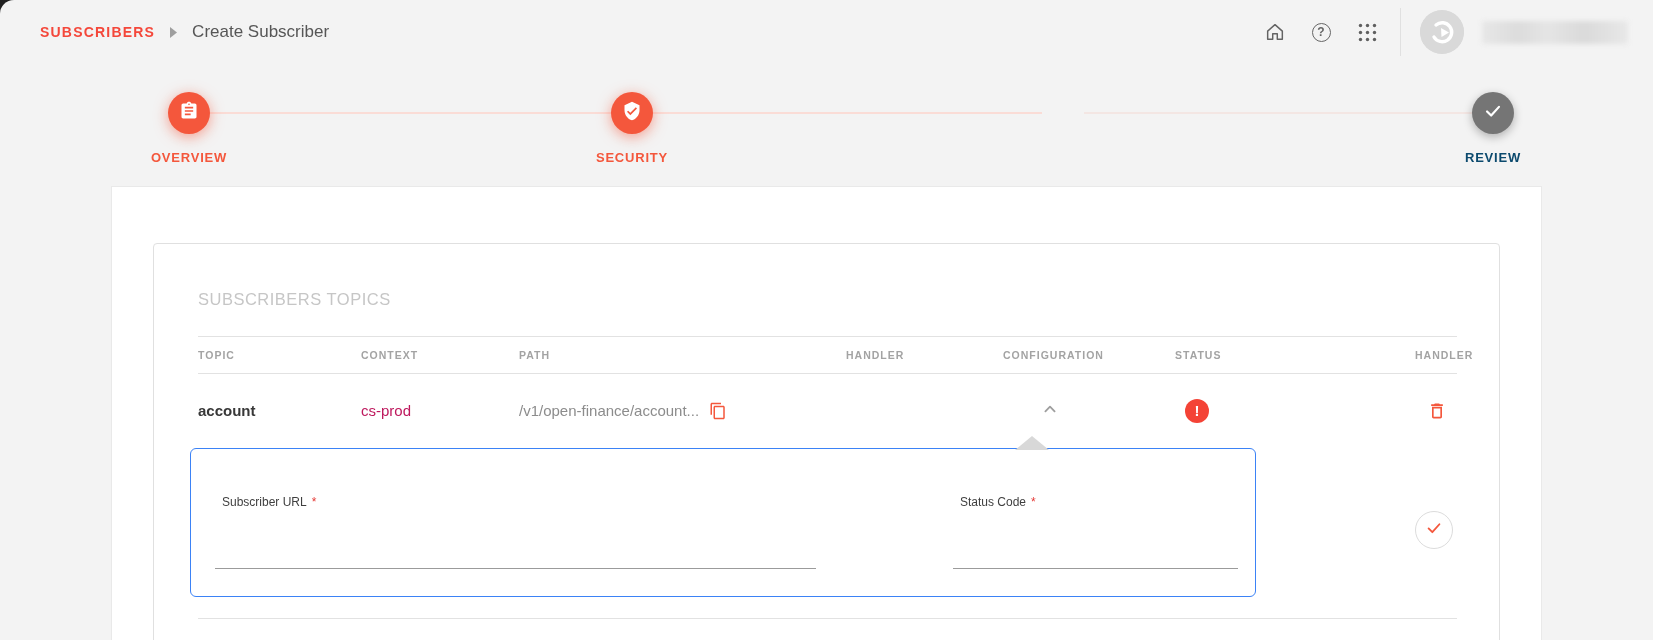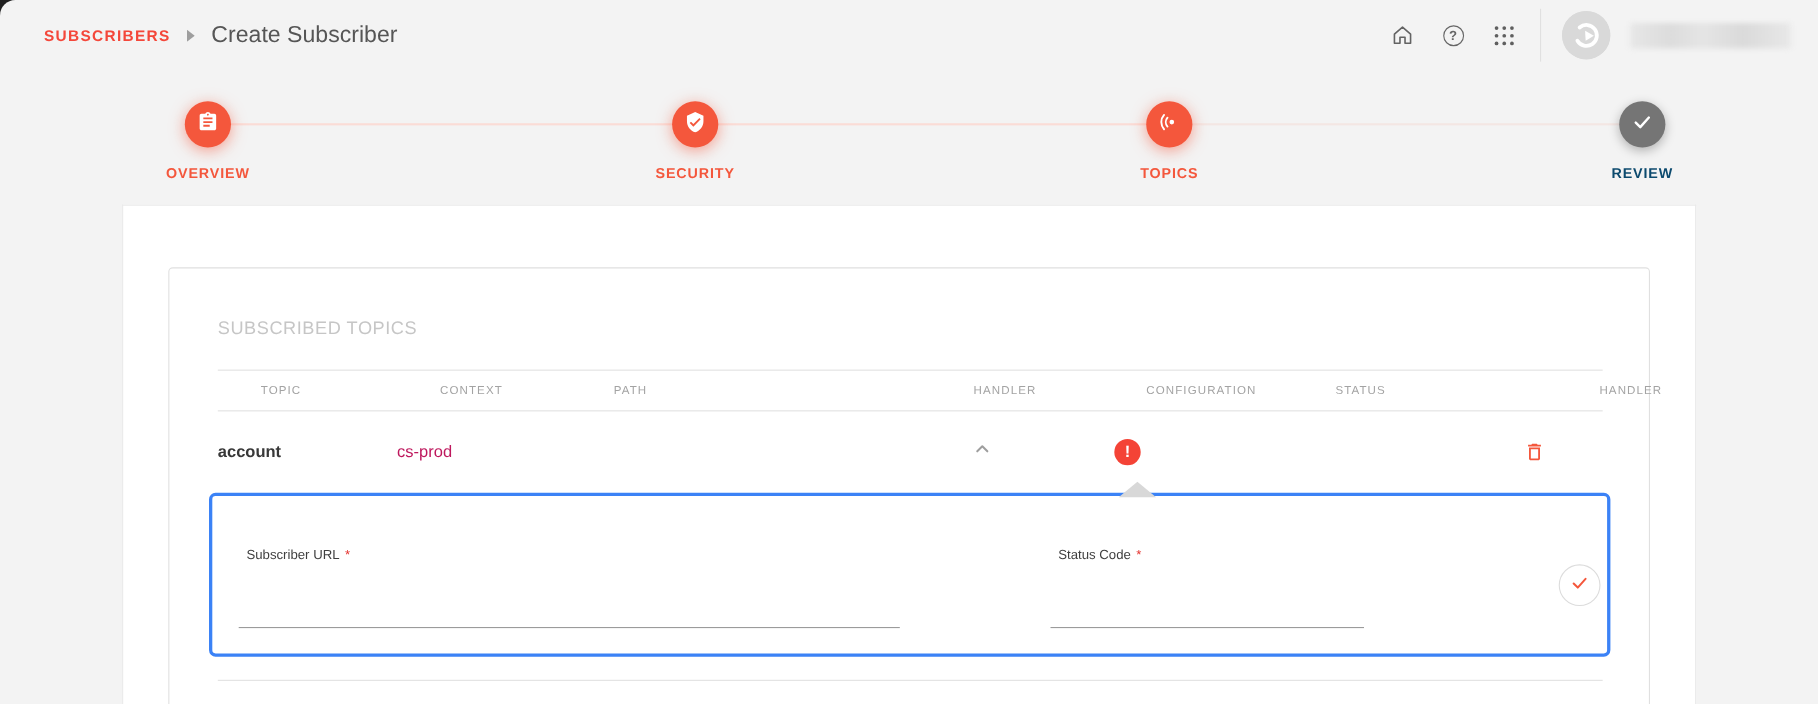--- a/index.html
+++ b/index.html
@@ -7,21 +7,21 @@
   body { font-family:"Liberation Sans", sans-serif; background:#222; }
 
   .page { position:relative; width:1653px; height:640px; background:#202020; overflow:hidden; }
   .surface { position:absolute; inset:0; background:#f3f3f3; border-top-left-radius:14px; }
 
   
   .topbar { position:absolute; left:0; top:0; width:100%; height:64px; }
   .breadcrumb { position:absolute; left:40px; top:0; height:64px; display:flex; align-items:center; gap:14px;justify-content:flex-end; }
   .bc-root { color:#f4473a; font-size:14px; font-weight:bold; letter-spacing:1.2px; cursor:pointer; }
   .bc-sep { display:flex; align-items:center; }
-  .bc-current { color:#565656; font-size:21px; }
+  .bc-current { color:#565656; font-size:17px; }
   .top-icons { position:absolute; top:0; height:64px; left:1262px; display:flex; align-items:center; gap:20px; }
   .icon-btn { width:26px; height:26px; display:flex; align-items:center; justify-content:center; cursor:pointer; }
   .help-circle { width:19px; height:19px; border:1.5px solid #666; border-radius:50%; color:#666; font-size:12px; font-weight:bold; display:flex; align-items:center; justify-content:center; }
   .top-divider { position:absolute; left:1400px; top:8px; width:1px; height:48px; background:#e0e0e0; }
   .user-area { position:absolute; left:1420px; top:0; height:64px; display:flex; align-items:center; gap:18px; cursor:pointer; }
   .avatar { width:44px; height:44px; border-radius:50%; background:#d9d9d9; display:flex; align-items:center; justify-content:center; overflow:hidden; }
   .user-name-blur { width:146px; height:23px; border-radius:2px; background:linear-gradient(90deg,#e7e7e7 0%,#dcdcdc 25%,#e5e5e5 45%,#dadada 70%,#e8e8e8 100%); filter:blur(2.5px); }
 
   
   .stepper { position:absolute; left:0; top:0; width:100%; height:170px; }
@@ -37,33 +37,33 @@
   .step-label.gray { color:#0c4a6e; }
 
   
   .main-panel { position:absolute; left:111px; top:186px; width:1431px; height:460px; background:#fff; border:1px solid #e9e9e9; border-bottom:none; }
   .inner-card { position:absolute; left:41px; top:56px; width:1347px; height:620px; background:#fff; border:1px solid #e0e0e0; border-radius:4px; }
 
   .section-title { position:absolute; left:44px; top:46px; font-size:16.5px; color:#c6c6c6; letter-spacing:.5px; }
 
   .tbl { position:absolute; left:44px; top:92px; width:1259px; }
   .tbl-head { display:grid; grid-template-columns:163px 158px 327px 157px 172px 240px 1fr; height:38px; align-items:center; border-top:1px solid #e2e2e2; border-bottom:1px solid #e2e2e2; }
-  .th { font-size:10.5px; font-weight:normal; color:#a3a3a3; letter-spacing:1px;margin-left:39px; }
+  .th { font-size:10.5px; font-weight:bold; color:#a3a3a3; letter-spacing:1px; }
   .th.right { text-align:right; padding-right:4px; }
   .tbl-row { display:grid; grid-template-columns:163px 158px 327px 157px 172px 240px 1fr; height:73px; align-items:center; }
   .cell-topic { font-size:15px; font-weight:bold; color:#383838; }
   .cell-dim { font-size:15px; color:#be185d; }
   .cell-path { display:flex; align-items:center; gap:10px; font-size:15px; color:#8c8c8c; }
   .copy-btn, .chev-btn, .trash-btn { cursor:pointer; display:inline-flex; align-items:center; }
   .chev-btn { margin-left:36px; }
   .err-badge { width:24px; height:24px; margin-left:10px; border-radius:50%; background:#f44336; color:#fff; font-size:15px; font-weight:bold; display:flex; align-items:center; justify-content:center; line-height:1; }
   .trash-btn { justify-self:end; margin-right:10px; }
 
   
-  .config-panel { position:absolute; left:36px; top:204px; width:1274px; height:149px; border:3px solid #3b82f6; border-radius:6px; background:#fff; }
+  .config-panel { position:absolute; left:36px; top:204px; width:1066px; height:149px; border:1px solid #3b82f6; border-radius:6px; background:#fff; }
   .notch { position:absolute; left:824px; top:-13px; width:0; height:0; border-left:17px solid transparent; border-right:17px solid transparent; border-bottom:14px solid #d8d8d8; }
   .field-label { position:absolute; top:46px; font-size:12px; color:#3f3f3f; }
   .field-label .req { color:#e53935; margin-left:5px; font-size:12px; }
   .lbl-url { left:31px; }
   .lbl-status { left:769px; }
   .underline-input { position:absolute; top:94px; height:26px; border:none; border-bottom:1px solid #9b9b9b; background:transparent; outline:none; font-size:14px; color:#333; font-family:"Liberation Sans", sans-serif; }
   .in-url { left:24px; width:601px; }
   .in-status { left:762px; width:285px; }
   .confirm-btn { position:absolute; left:1224px; top:62px; width:38px; height:38px; border-radius:50%; background:#fff; border:1px solid #dcdcdc; display:flex; align-items:center; justify-content:center; cursor:pointer; }
 
@@ -144,64 +144,60 @@
         <div class="step-circle accent">
           <span>
             <svg width="20" height="20" viewBox="0 0 24 24" fill="#fff">
               <path d="M12 1 3 5v6c0 5.55 3.84 10.74 9 12 5.16-1.26 9-6.45 9-12V5l-9-4zm-2 16-4-4 1.41-1.41L10 14.17l6.59-6.59L18 9l-8 8z"></path>
             </svg>
           </span>
         </div>
         <div class="step-label accent">SECURITY</div>
       </div>
 
-      <div class="step" style="left:1063px; top:92px;">
-        <div class="step-circle accent">
-          <span>
-            <svg width="22" height="22" viewBox="0 0 24 24" fill="none">
-              <circle cx="14.5" cy="12" r="2.3" fill="#fff"></circle>
-              <path d="M10.2 7.6 a6.6 6.6 0 0 0 0 8.8" stroke="#fff" stroke-width="1.9" stroke-linecap="round"></path>
-              <path d="M6.8 4.9 a10.6 10.6 0 0 0 0 14.2" stroke="#fff" stroke-width="1.9" stroke-linecap="round"></path>
-            </svg>
-          </span>
-        </div>
-        <div class="step-label accent">TOPICS</div>
-      </div>
 
       <div class="step" style="left:1493px; top:92px;">
         <div class="step-circle gray">
           <span>
             <svg width="22" height="22" viewBox="0 0 24 24" fill="none" stroke="#fff" stroke-width="2.4" stroke-linecap="round" stroke-linejoin="round">
               <path d="M5.5 12.5 L10 17 L18.5 7.5"></path>
             </svg>
           </span>
         </div>
         <div class="step-label gray">REVIEW</div>
       </div>
     </div>
 
     <div class="main-panel">
       <div class="inner-card">
 
-        <div class="section-title">SUBSCRIBED TOPICS</div>
+        <div class="section-title">SUBSCRIBERS TOPICS</div>
 
         <div class="tbl">
           <div class="tbl-head">
             <div class="th">TOPIC</div>
             <div class="th">CONTEXT</div>
             <div class="th">PATH</div>
             <div class="th">HANDLER</div>
             <div class="th">CONFIGURATION</div>
             <div class="th">STATUS</div>
             <div class="th right">HANDLER</div>
           </div>
 
           <div class="tbl-row">
             <div class="cell-topic">account</div>
             <div class="cell-dim">cs-prod</div>
+            <div class="cell-path">
+              <span>/v1/open-finance/account...</span>
+              <span class="copy-btn">
+                <svg width="18" height="18" viewBox="0 0 24 24" fill="#f4573c">
+                  <path d="M16 1H4c-1.1 0-2 .9-2 2v14h2V3h12V1zm3 4H8c-1.1 0-2 .9-2 2v14c0 1.1.9 2 2 2h11c1.1 0 2-.9 2-2V7c0-1.1-.9-2-2-2zm0 16H8V7h11v14z"></path>
+                </svg>
+              </span>
+            </div>
             <div class="cell-dim"></div>
             <div>
               <span class="chev-btn">
                 <svg width="22" height="22" viewBox="0 0 24 24" fill="none" stroke="#9e9e9e" stroke-width="2" stroke-linecap="round" stroke-linejoin="round">
                   <path d="M7 14.5 L12 9.5 L17 14.5"></path>
                 </svg>
               </span>
             </div>
             <div>
               <span class="err-badge">!</span>

